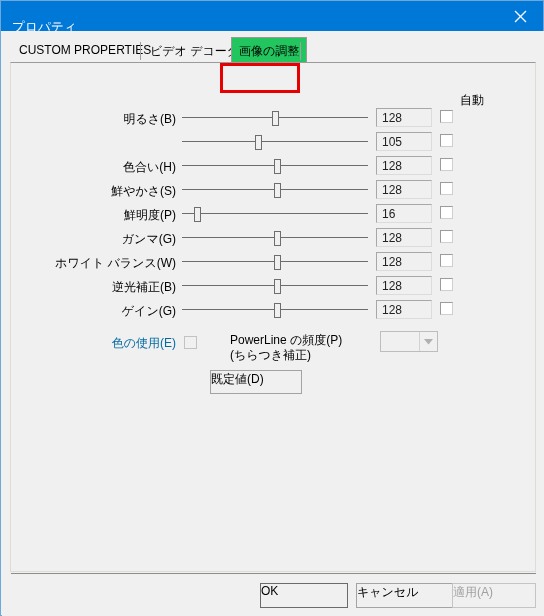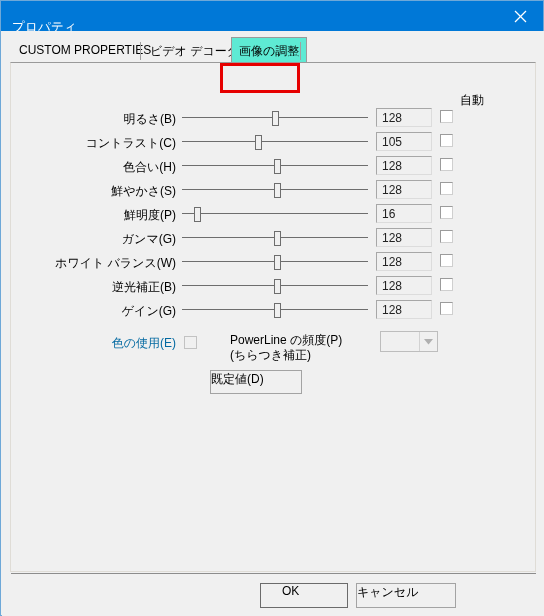--- a/index.html
+++ b/index.html
@@ -90,21 +90,21 @@
     position: absolute;
     top: 6px;
     width: 1px;
     height: 18px;
     background: #a0a0a0;
   }
   .tab.selected {
     top: 1px;
     height: 26px;
     padding-top: 5px;
-    background: #5eead4;
+    background: #22c55e;
     border: 1px solid #9a9a9a;
     border-bottom: 1px solid #f0f0f0;
   }
 
   #tabpanel {
     position: absolute;
     left: 8px;
     top: 31px;
     width: 526px;
     height: 510px;
@@ -285,21 +285,21 @@
     top: 552px;
     height: 25px;
     box-sizing: border-box;
     background: #f0f0f0;
     border: 1px solid #a3a3a3;
     font-family: "Liberation Sans", sans-serif;
     font-size: 12px;
     color: #000;
     cursor: default;
   }
-  #ok-button { left: 258px; width: 88px; border: 1px solid #6b6b6b; padding-left: 21px; }
+  #ok-button { left: 258px; width: 88px; border: 1px solid #6b6b6b; }
   #cancel-button { left: 354px; width: 100px; }
   #apply-button { left: 450px; width: 84px; color: #a0a0a0; border-color: #c4c4c4; }
 </style>
 </head>
 <body>
 
 <div id="window">
 
   <div id="titlebar">
     <div id="title-text">プロパティ</div>
@@ -329,21 +329,20 @@
       <div class="row-label">明るさ(B)</div>
       <div class="slider">
         <div class="slider-track"></div>
         <div class="slider-thumb" style="left:50%;"></div>
       </div>
       <div class="value-box">128</div>
       <div class="auto-check"></div>
     </div>
 
     <div class="row" style="top:100px;">
-      <div class="row-label">コントラスト(C)</div>
       <div class="slider">
         <div class="slider-track"></div>
         <div class="slider-thumb" style="left:41%;"></div>
       </div>
       <div class="value-box">105</div>
       <div class="auto-check"></div>
     </div>
 
     <div class="row" style="top:124px;">
       <div class="row-label">色合い(H)</div>
@@ -431,15 +430,16 @@
     </div>
 
     <div id="default-button">既定値(D)</div>
 
     <div id="highlight-box"></div>
 
     <div id="footer-divider"></div>
 
     <div class="footer-button" id="ok-button">OK</div>
     <div class="footer-button" id="cancel-button">キャンセル</div>
+    <div class="footer-button" id="apply-button">適用(A)</div>
 
   </div>
 </div>
 
 </body></html>

